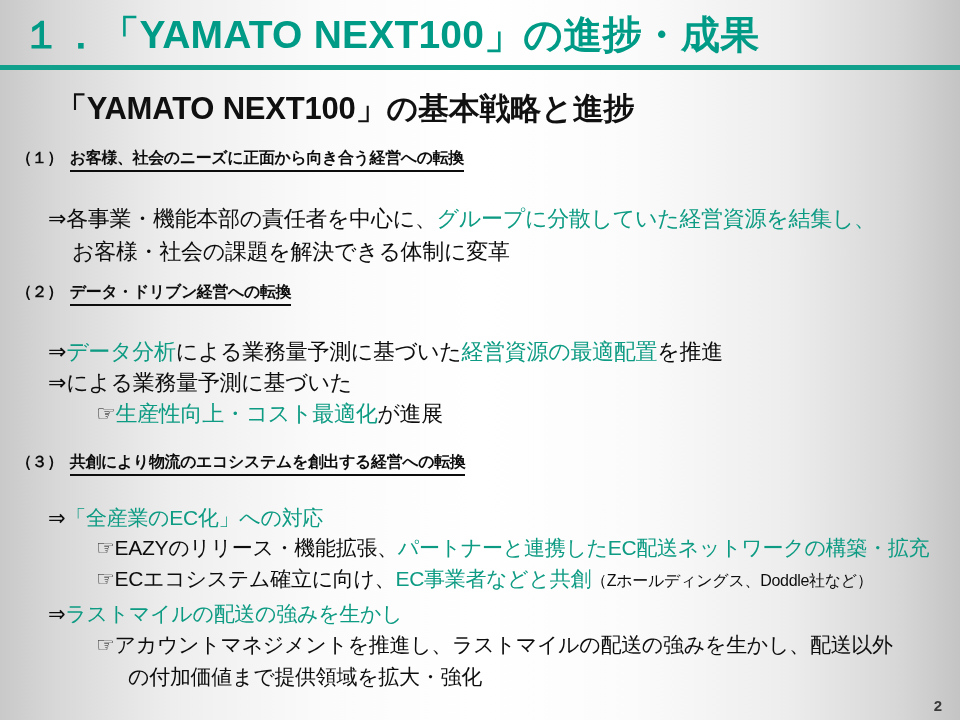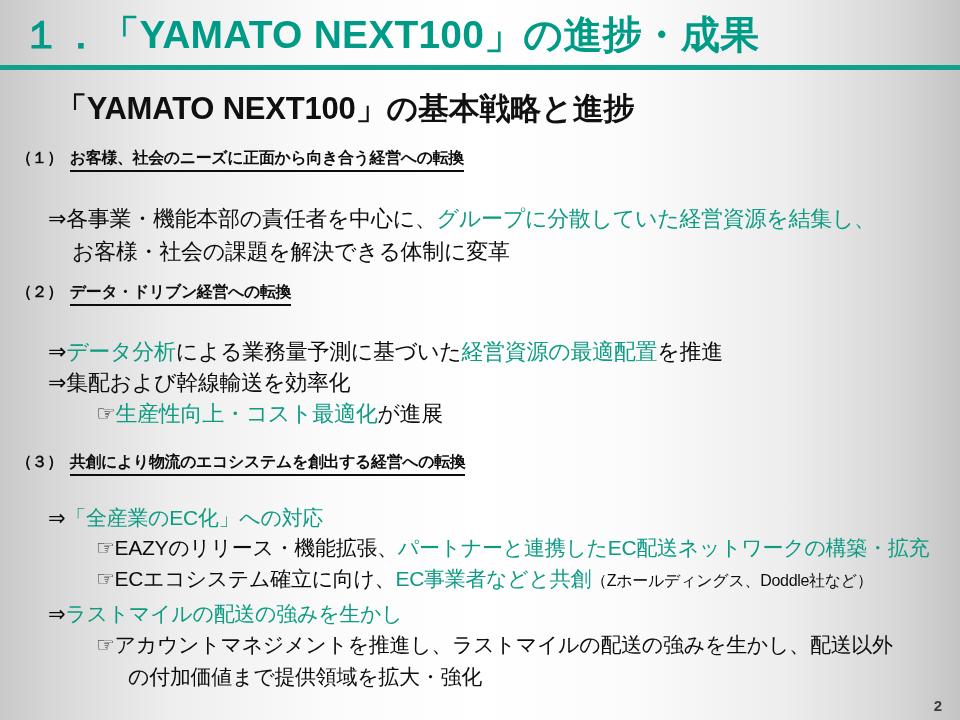--- a/index.html
+++ b/index.html
@@ -141,21 +141,21 @@
   </div>
 
   <div class="subtitle">「YAMATO NEXT100」の基本戦略と進捗</div>
 
   <div id="body-root">
       <div class="sec-head" style="left: 16px; top: 148px;"><span class="num">（１）</span><span class="htxt">お客様、社会のニーズに正面から向き合う経営への転換</span></div>
       <div class="line l-23" style="left: 48px; top: 204px;"><span class="blk">⇒各事業・機能本部の責任者を中心に、</span><span class="teal">グループに分散していた経営資源を結集し、</span></div>
       <div class="line l-23" style="left: 72px; top: 237px; text-align: right;"><span class="blk">お客様・社会の課題を解決できる体制に変革</span></div>
       <div class="sec-head" style="left: 16px; top: 282px;"><span class="num">（２）</span><span class="htxt">データ・ドリブン経営への転換</span></div>
       <div class="line l-23" style="left: 48px; top: 337px;"><span class="blk">⇒</span><span class="teal">データ分析</span><span class="blk">による業務量予測に基づいた</span><span class="teal">経営資源の最適配置</span><span class="blk">を推進</span></div>
-      <div class="line l-23" style="left: 48px; top: 368px;"><span class="blk">⇒集配および幹線輸送を効率化</span></div>
+      <div class="line l-23" style="left: 48px; top: 368px;"><span class="blk">⇒による業務量予測に基づいた</span></div>
       <div class="line l-23" style="left: 96px; top: 399px;"><span class="blk">☞</span><span class="teal">生産性向上・コスト最適化</span><span class="blk">が進展</span></div>
       <div class="sec-head" style="left: 16px; top: 452px;"><span class="num">（３）</span><span class="htxt">共創により物流のエコシステムを創出する経営への転換</span></div>
       <div class="line l-22" style="left: 48px; top: 504px; text-align: right;"><span class="blk">⇒</span><span class="teal">「全産業のEC化」への対応</span></div>
       <div class="line l-22" style="left: 96px; top: 534px;"><span class="blk">☞EAZYのリリース・機能拡張、</span><span class="teal">パートナーと連携したEC配送ネットワークの構築・拡充</span></div>
       <div class="line l-22" style="left: 96px; top: 565px;"><span class="blk">☞ECエコシステム確立に向け、</span><span class="teal">EC事業者などと共創</span><span class="blk small-note">（Zホールディングス、Doddle社など）</span></div>
       <div class="line l-22" style="left: 48px; top: 600px;"><span class="blk">⇒</span><span class="teal">ラストマイルの配送の強みを生かし</span></div>
       <div class="line l-22" style="left: 96px; top: 631px;"><span class="blk">☞アカウントマネジメントを推進し、ラストマイルの配送の強みを生かし、配送以外</span></div>
       <div class="line l-22" style="left: 128px; top: 663px;"><span class="blk">の付加価値まで提供領域を拡大・強化</span></div>
     </div>
 

